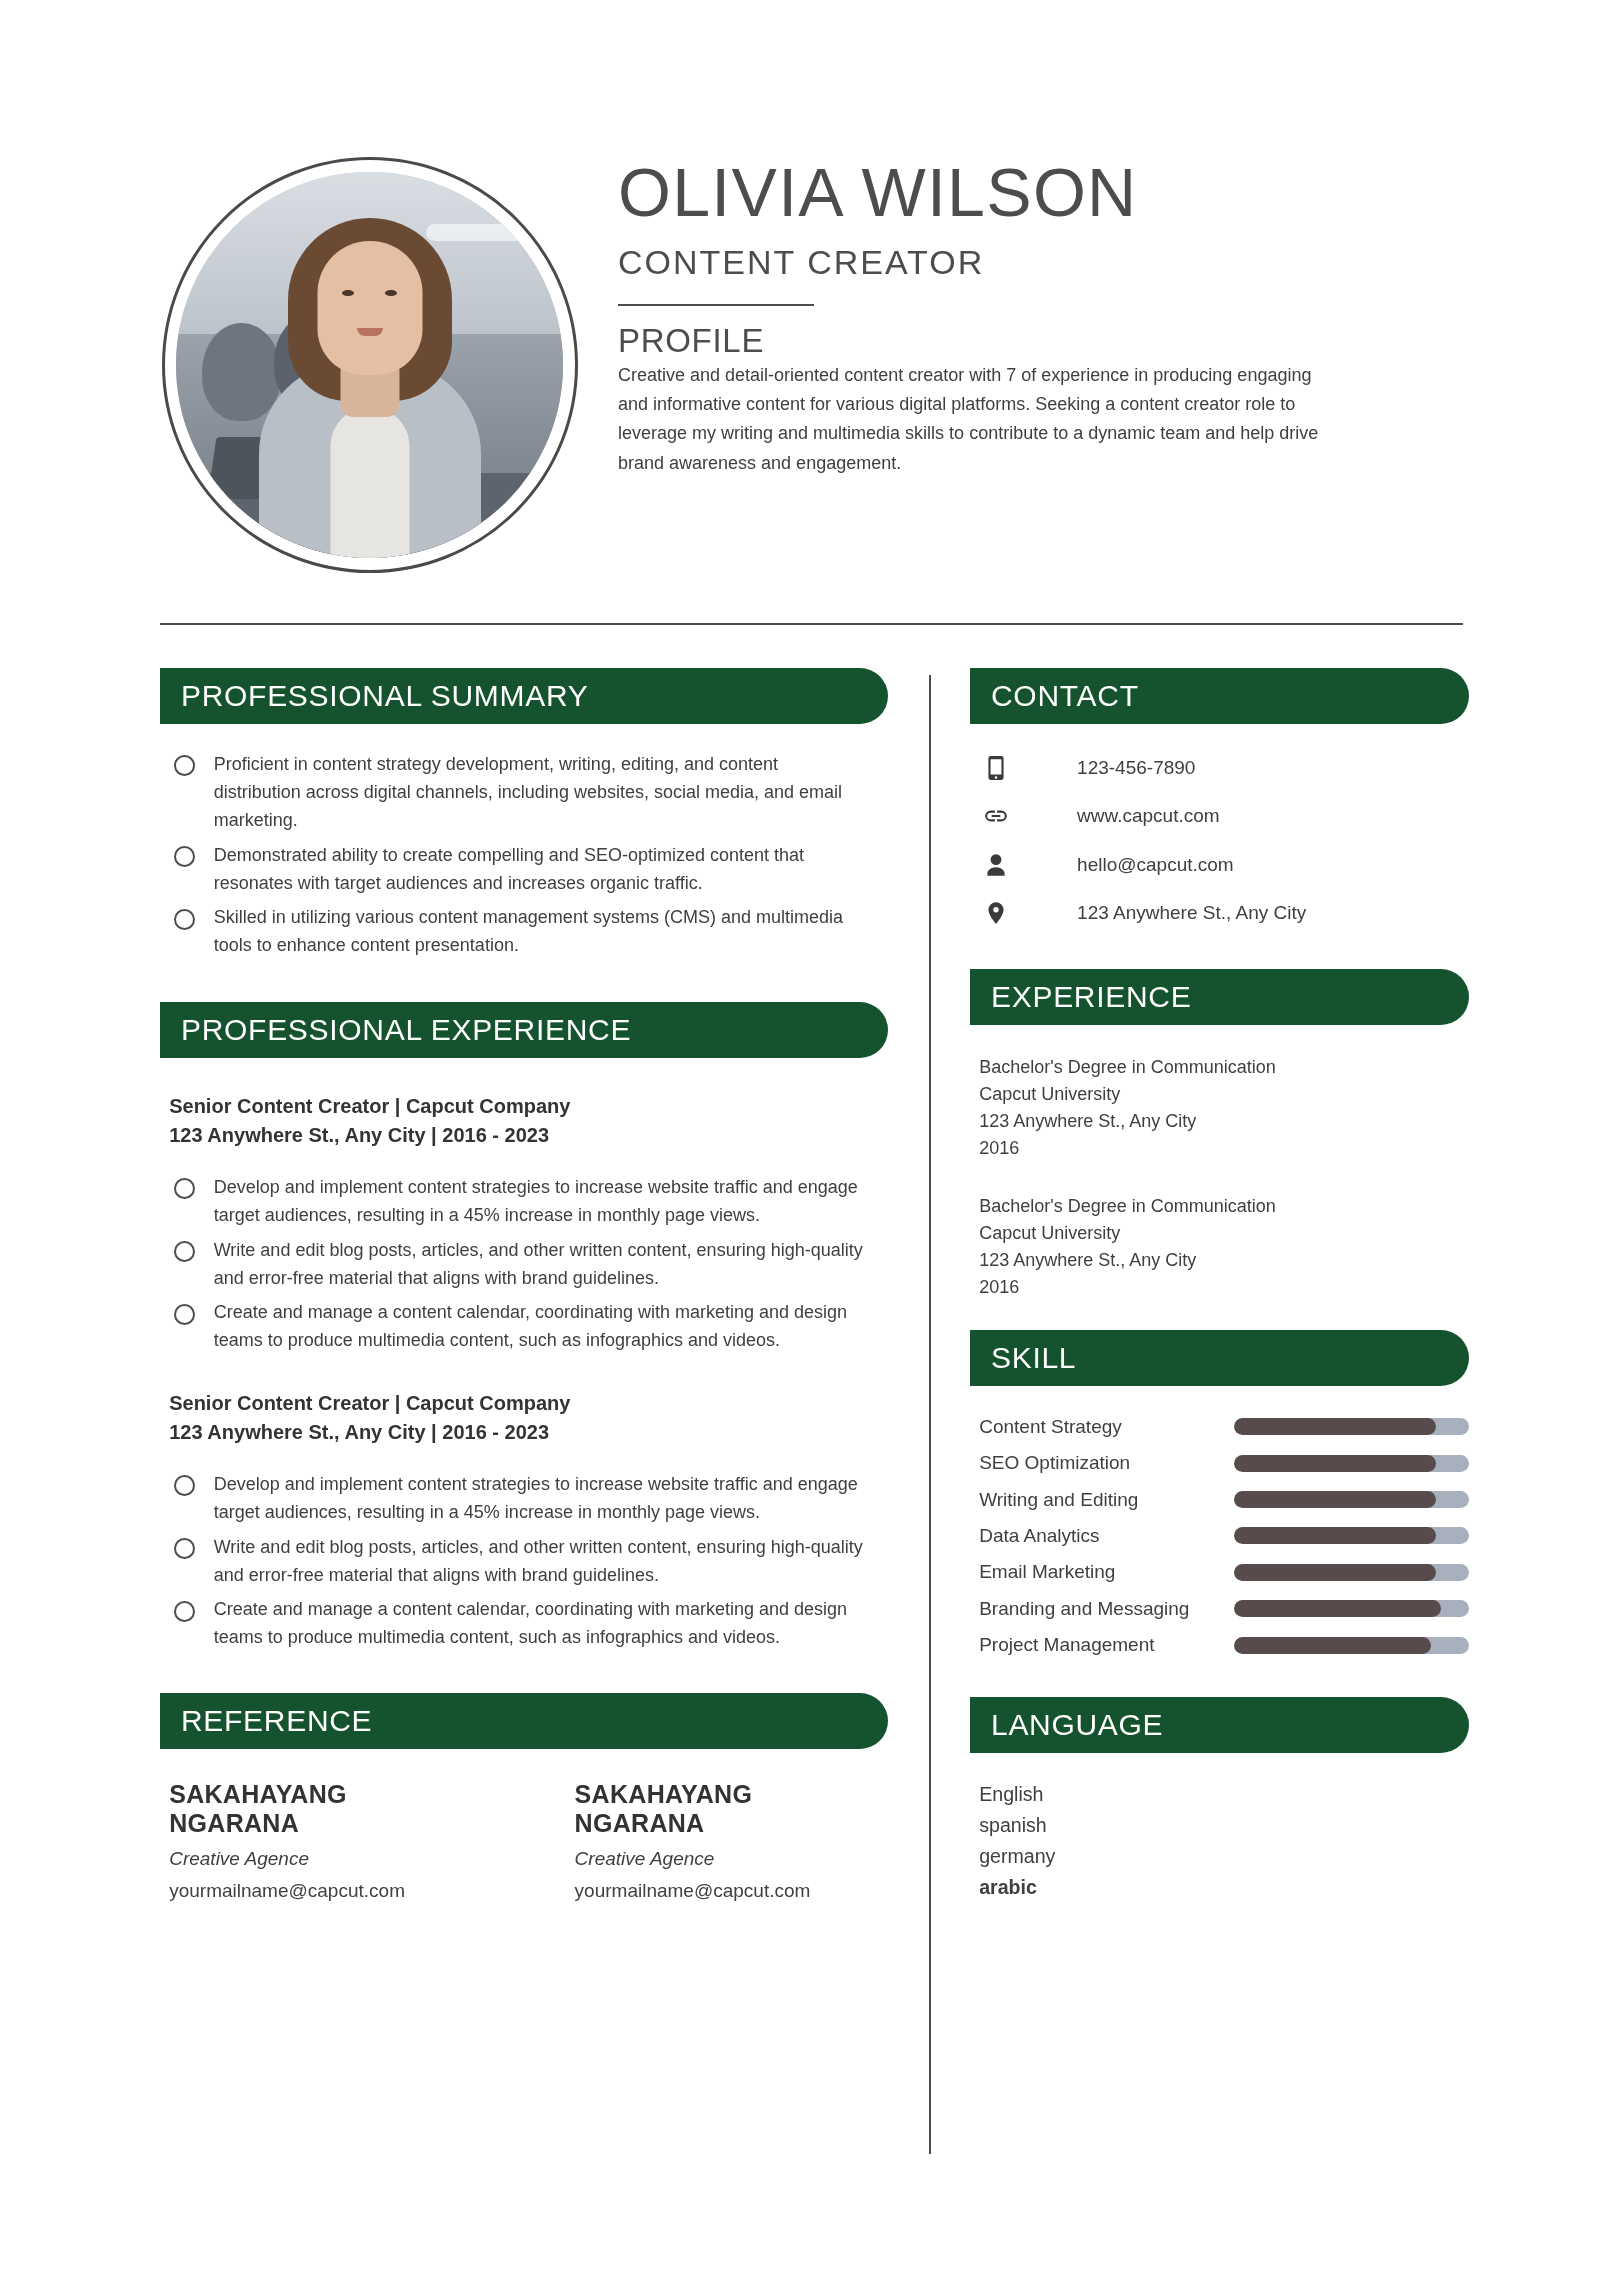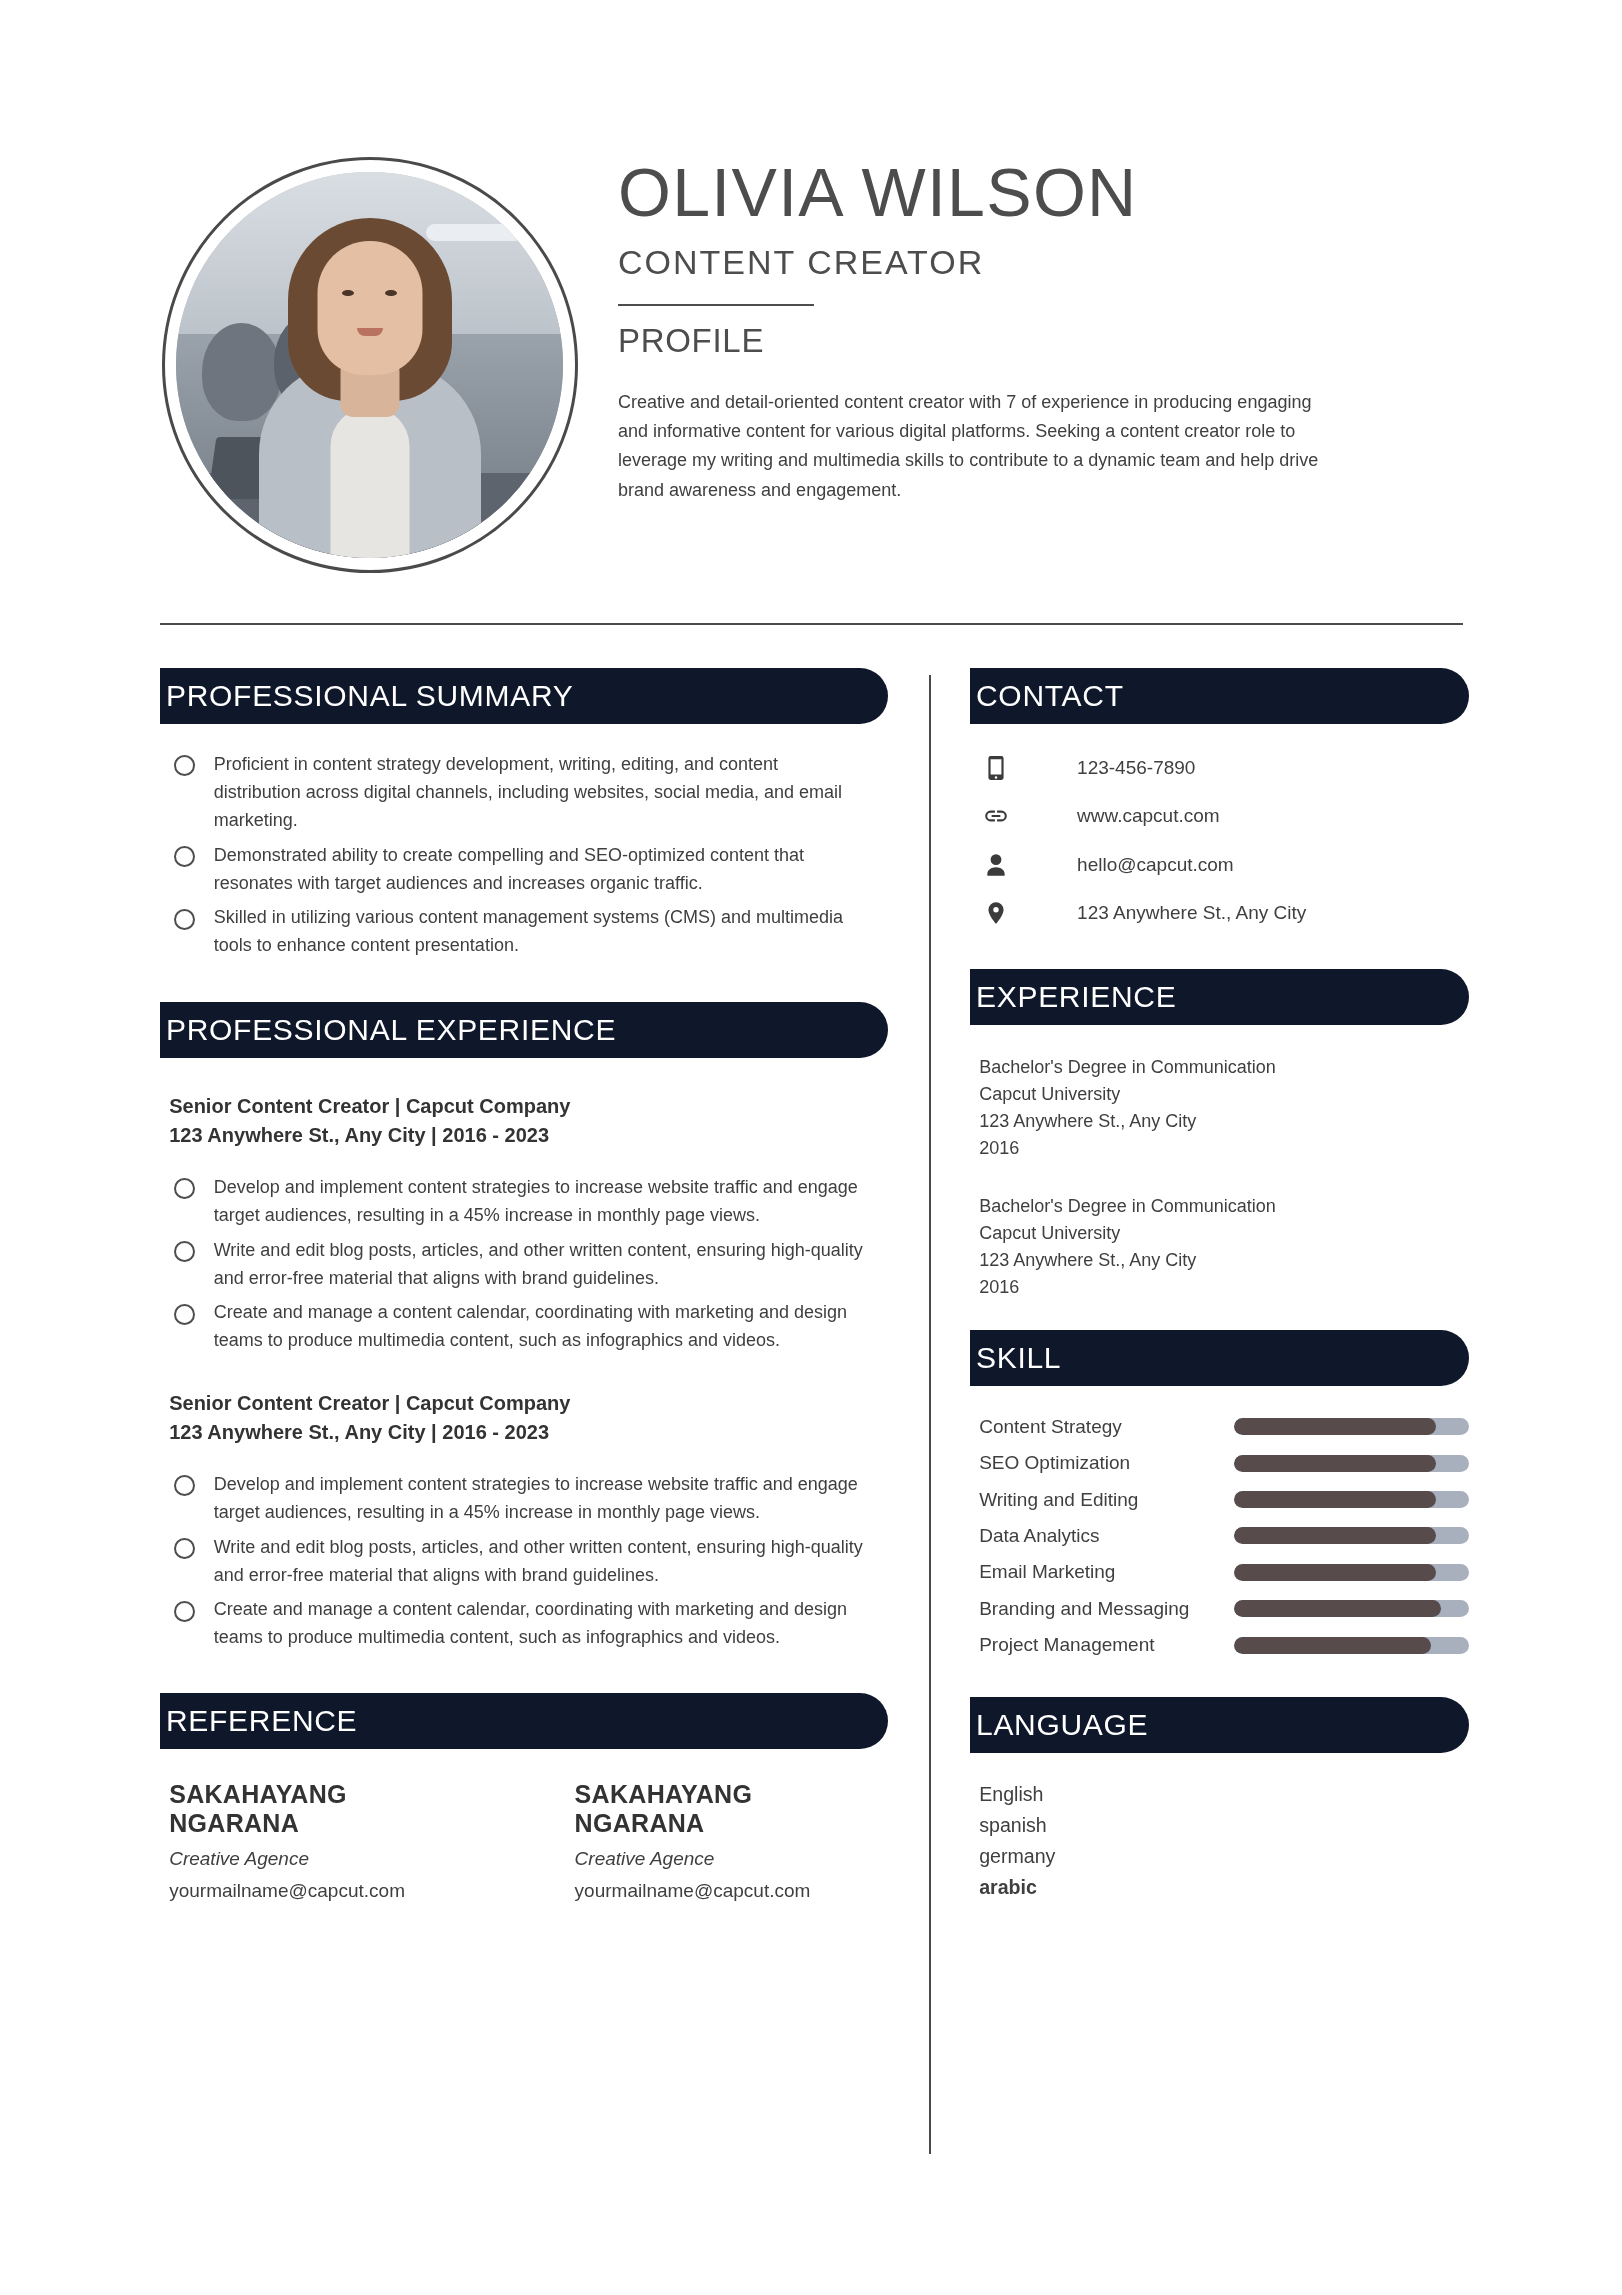--- a/index.html
+++ b/index.html
@@ -127,21 +127,21 @@
   .rule-short {
     width: 196px;
     height: 2.6px;
     background: #4d4d4d;
     margin: 22px 0 15.7px 0;
   }
   .profile-title {
     font-size: 33px;
     letter-spacing: 0.7px;
     color: #4d4d4d;
-    margin-bottom: 28px;
+    margin-bottom: 1px;
   }
   .profile-text {
     font-size: 18px;
     line-height: 1.62;
     color: #3f3f3f;
     max-width: 726px;
   }
 
   .rule-full {
     margin: 50px 160px 0 160px;
@@ -159,27 +159,27 @@
   .divider {
     width: 2px;
     background: #4a4a4a;
     align-self: stretch;
     margin-top: 6.5px;
     min-height: 1479px;
   }
   .col-right { flex: 1 1 auto; padding-left: 39px; }
 
   .band {
-    background: #0f172a;
+    background: #14532d;
     color: #ffffff;
     border-radius: 0 30px 30px 0;
     height: 56px;
     display: flex;
     align-items: center;
-    padding-left: 6px;
+    padding-left: 21px;
     font-size: 30px;
     letter-spacing: 0.7px;
   }
   .band.right-band { border-radius: 0 30px 30px 0; }
 
   ul.bullets { list-style: none; margin-top: 26px; }
   ul.bullets li {
     display: flex;
     gap: 18.3px;
     margin-bottom: 6.5px;

